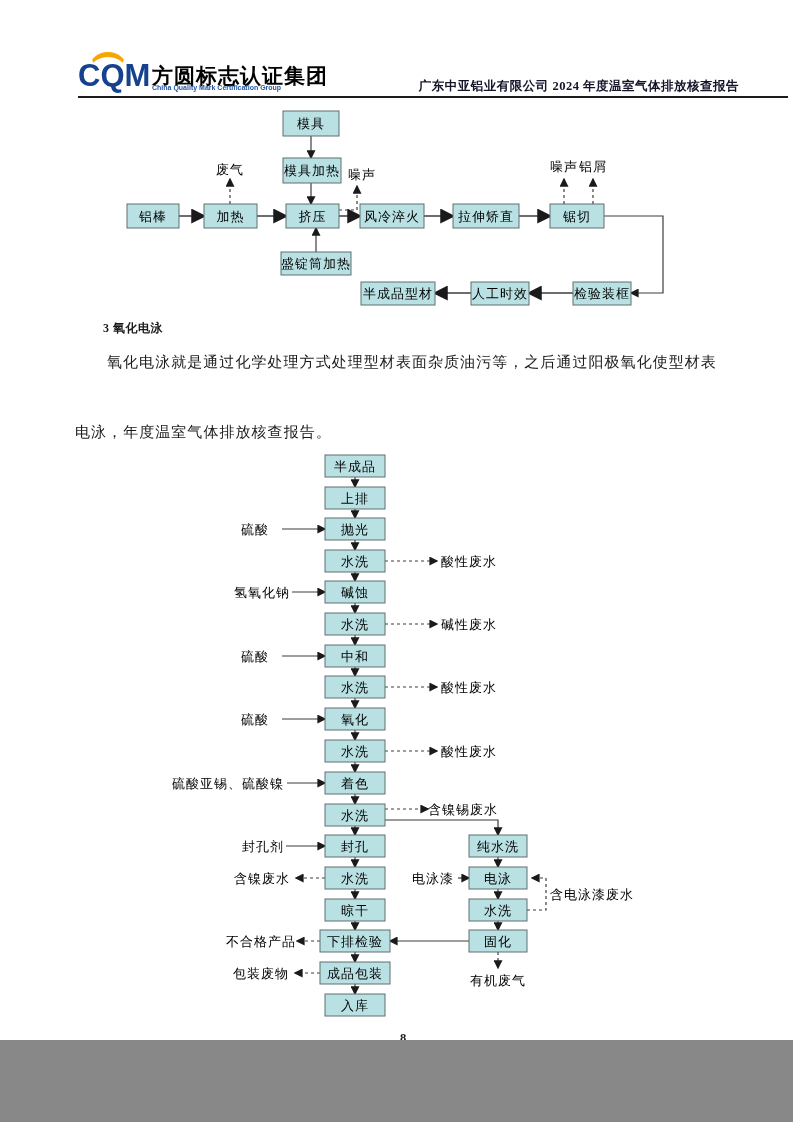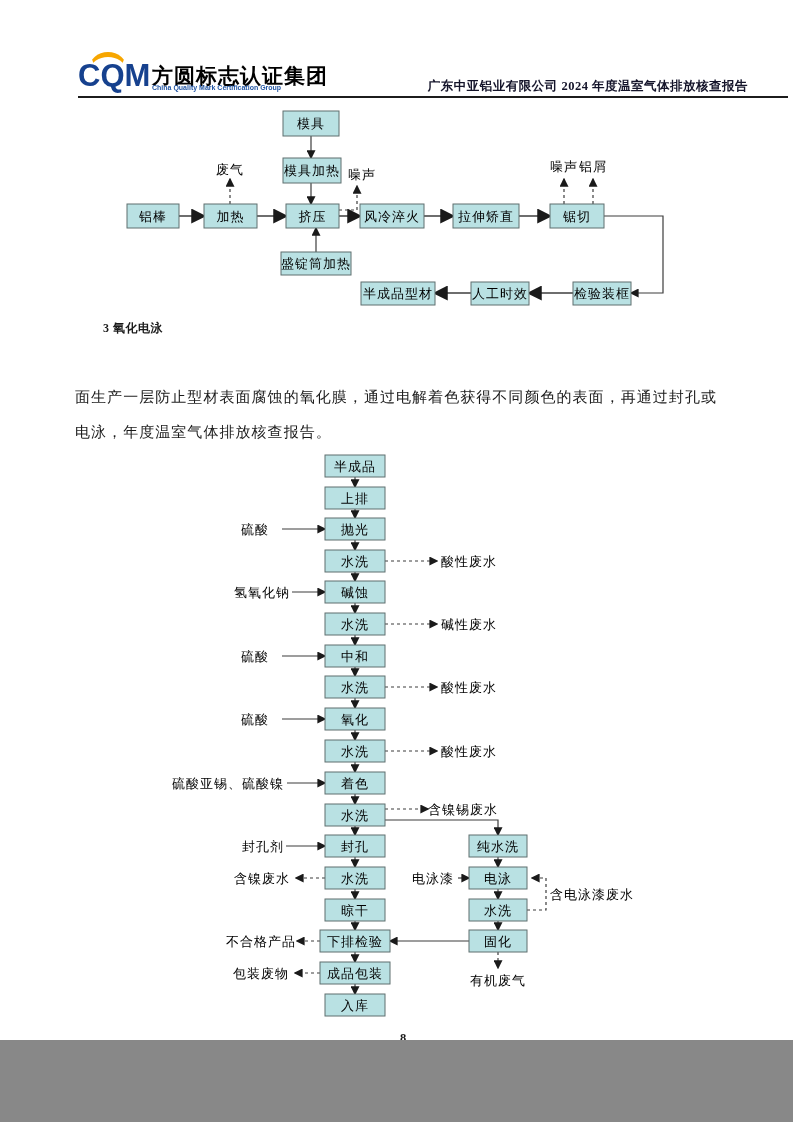--- a/index.html
+++ b/index.html
@@ -23,21 +23,21 @@
     position:absolute; left:152px; top:62px;
     font-family:Liberation Mono, monospace;
     font-weight:bold; font-size:21px; color:#000000; letter-spacing:1px;
   }
   .logo-en{
     position:absolute; left:152px; top:84px;
     font-family:"Liberation Sans","DejaVu Sans",sans-serif;
     font-weight:bold; font-size:7px; color:#2256a5;
   }
   .report-title{
-    position:absolute; right:73px; top:78px; width:480px;
+    position:absolute; right:82px; top:78px; width:480px;
     font-size:12.5px; font-weight:bold; text-align:right; letter-spacing:0.5px; color:#14142a;
   }
   .header-rule{
     position:absolute; left:78px; top:96px; width:710px; height:0;
     border-top:2px solid #1c1c1c;
   }
   
   #flow-svg{position:absolute; left:0; top:0; width:793px; height:1122px;}
   .flow-text{font-family:"Liberation Serif","DejaVu Serif",serif; font-size:13px; fill:#000; letter-spacing:1px;}
   .flow-label{font-family:"Liberation Serif","DejaVu Serif",serif; font-size:13px; fill:#000; letter-spacing:1px;}
@@ -220,17 +220,17 @@
         <text x="262" y="883" text-anchor="middle" class="flow-label">含镍废水</text>
         <text x="433" y="883" text-anchor="middle" class="flow-label">电泳漆</text>
         <text x="592" y="899" text-anchor="middle" class="flow-label">含电泳漆废水</text>
         <text x="261" y="946" text-anchor="middle" class="flow-label">不合格产品</text>
         <text x="261" y="978" text-anchor="middle" class="flow-label">包装废物</text>
         <text x="498" y="985" text-anchor="middle" class="flow-label">有机废气</text>
       </g>
     </svg>
 
   <div class="section-heading">3 氧化电泳</div>
-  <div class="para-line line2">面生产一层防止型材表面腐蚀的氧化膜，通过电解着色获得不同颜色的表面，再通过封孔或</div>
+  <div class="para-line indent line1">氧化电泳就是通过化学处理方式处理型材表面杂质油污等，之后通过阳极氧化使型材表</div>
   <div class="para-line line3">电泳，年度温室气体排放核查报告。</div>
 
   <div class="page-number">8</div>
 </div>
 
 </body></html>

